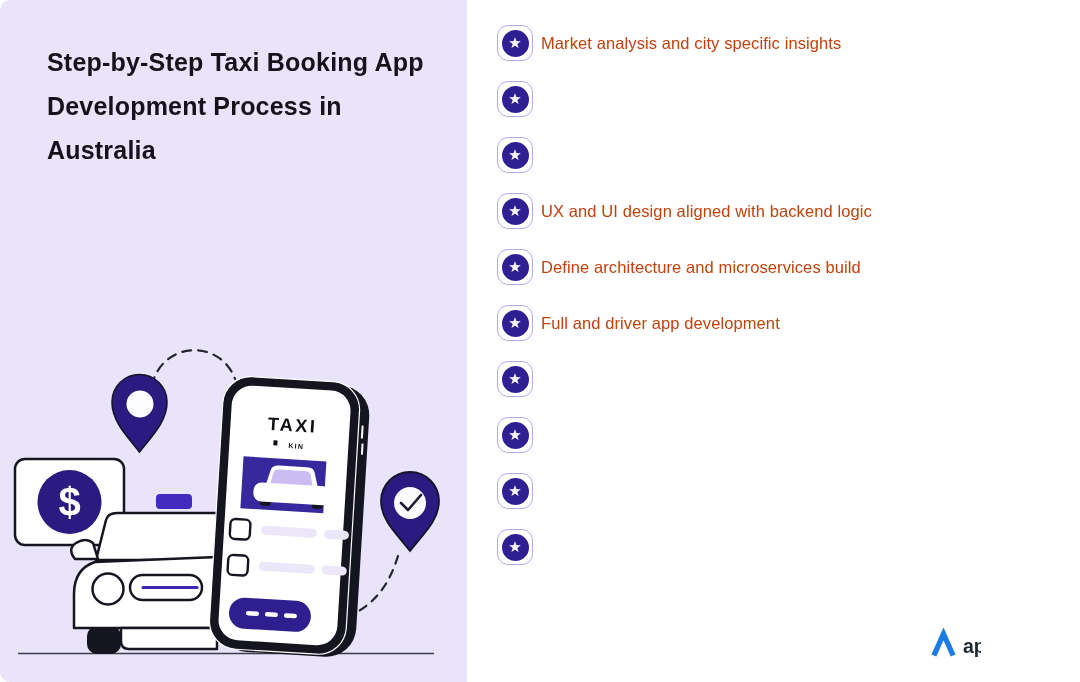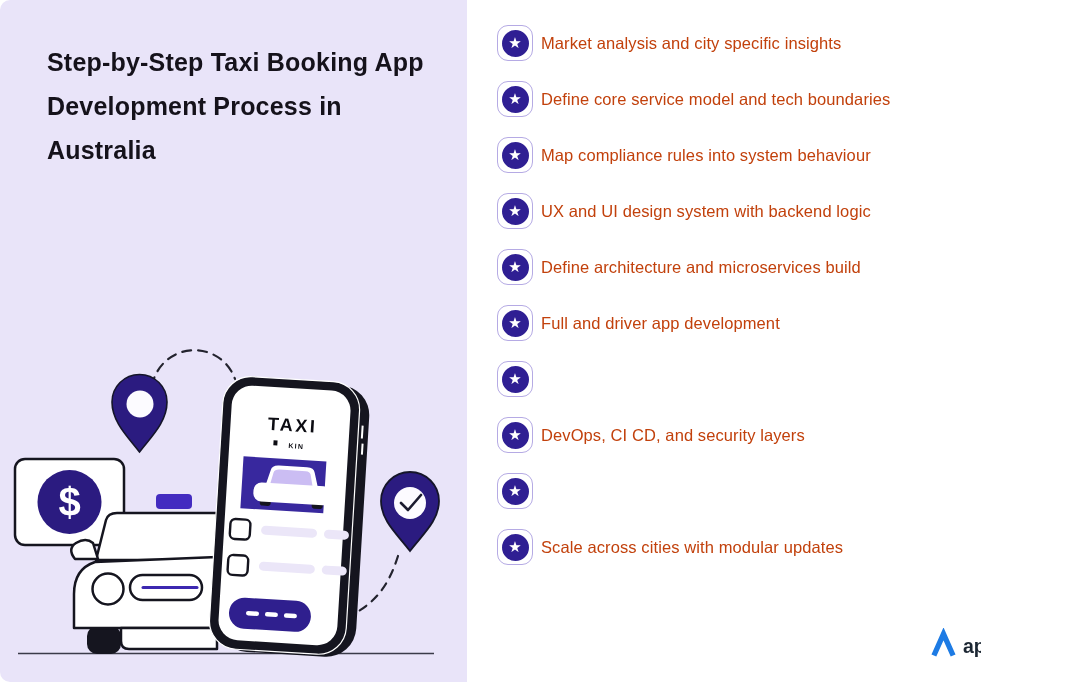--- a/index.html
+++ b/index.html
@@ -132,37 +132,35 @@
           </div>
         </div>
       <div class="step-label">Market analysis and city specific insights</div>
     </div>
     <div class="step">
       <div class="badge">
           <div class="badge-circle">
             <span>★</span>
           </div>
         </div>
-      <div class="step-label">Define core service model and tech boundaries</div>
-    </div>
-    <div class="step">
-      <div class="badge">
-          <div class="badge-circle">
-            <span>★</span>
-          </div>
-        </div>
-      <div class="step-label">Map compliance rules into system behaviour</div>
-    </div>
-    <div class="step">
-      <div class="badge">
-          <div class="badge-circle">
-            <span>★</span>
-          </div>
-        </div>
-      <div class="step-label">UX and UI design system with backend logic</div>
+    </div>
+    <div class="step">
+      <div class="badge">
+          <div class="badge-circle">
+            <span>★</span>
+          </div>
+        </div>
+    </div>
+    <div class="step">
+      <div class="badge">
+          <div class="badge-circle">
+            <span>★</span>
+          </div>
+        </div>
+      <div class="step-label">UX and UI design aligned with backend logic</div>
     </div>
     <div class="step">
       <div class="badge">
           <div class="badge-circle">
             <span>★</span>
           </div>
         </div>
       <div class="step-label">Define architecture and microservices build</div>
     </div>
     <div class="step">
@@ -179,36 +177,34 @@
             <span>★</span>
           </div>
         </div>
     </div>
     <div class="step">
       <div class="badge">
           <div class="badge-circle">
             <span>★</span>
           </div>
         </div>
-      <div class="step-label">DevOps, CI CD, and security layers</div>
-    </div>
-    <div class="step">
-      <div class="badge">
-          <div class="badge-circle">
-            <span>★</span>
-          </div>
-        </div>
-    </div>
-    <div class="step">
-      <div class="badge">
-          <div class="badge-circle">
-            <span>★</span>
-          </div>
-        </div>
-      <div class="step-label">Scale across cities with modular updates</div>
+    </div>
+    <div class="step">
+      <div class="badge">
+          <div class="badge-circle">
+            <span>★</span>
+          </div>
+        </div>
+    </div>
+    <div class="step">
+      <div class="badge">
+          <div class="badge-circle">
+            <span>★</span>
+          </div>
+        </div>
     </div>
   </div>
 
   <div class="logo">
     <svg width="25" height="30" viewBox="0 0 26 30" xmlns="http://www.w3.org/2000/svg">
       <path d="M3,28 L13,5.5 L23,28" fill="none" stroke="#1D7BE4" stroke-width="5.5" stroke-linejoin="miter"></path>
     </svg>
     <span class="logo-text">appinventiv</span>
   </div>
 

